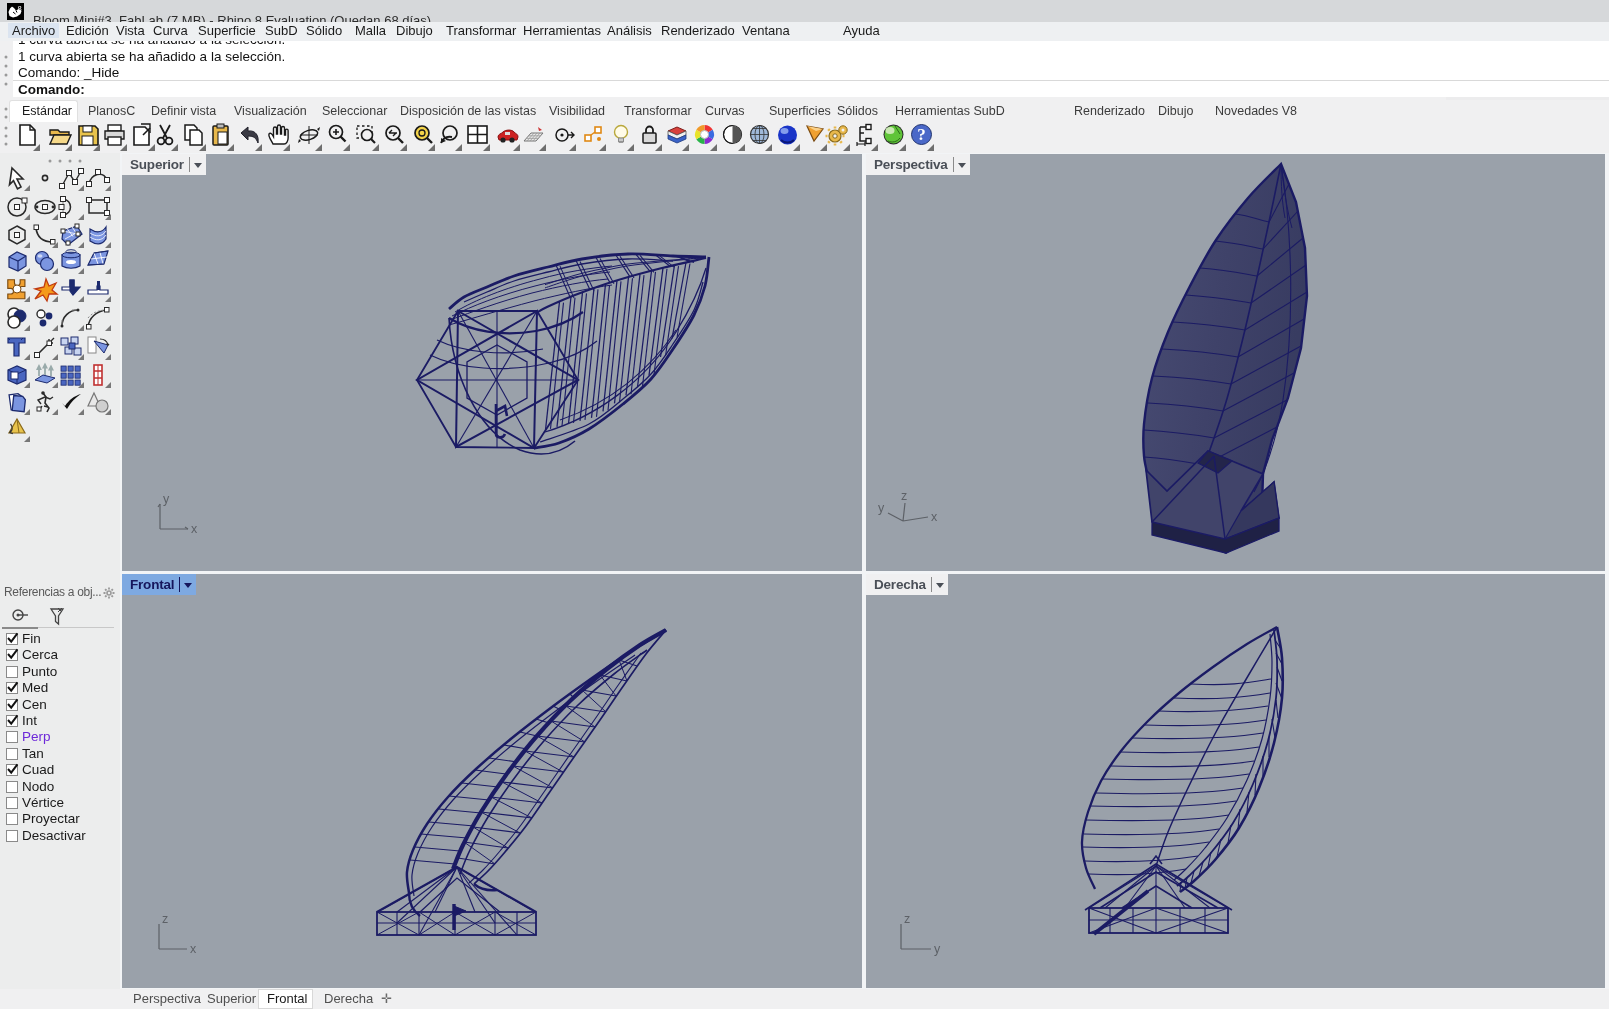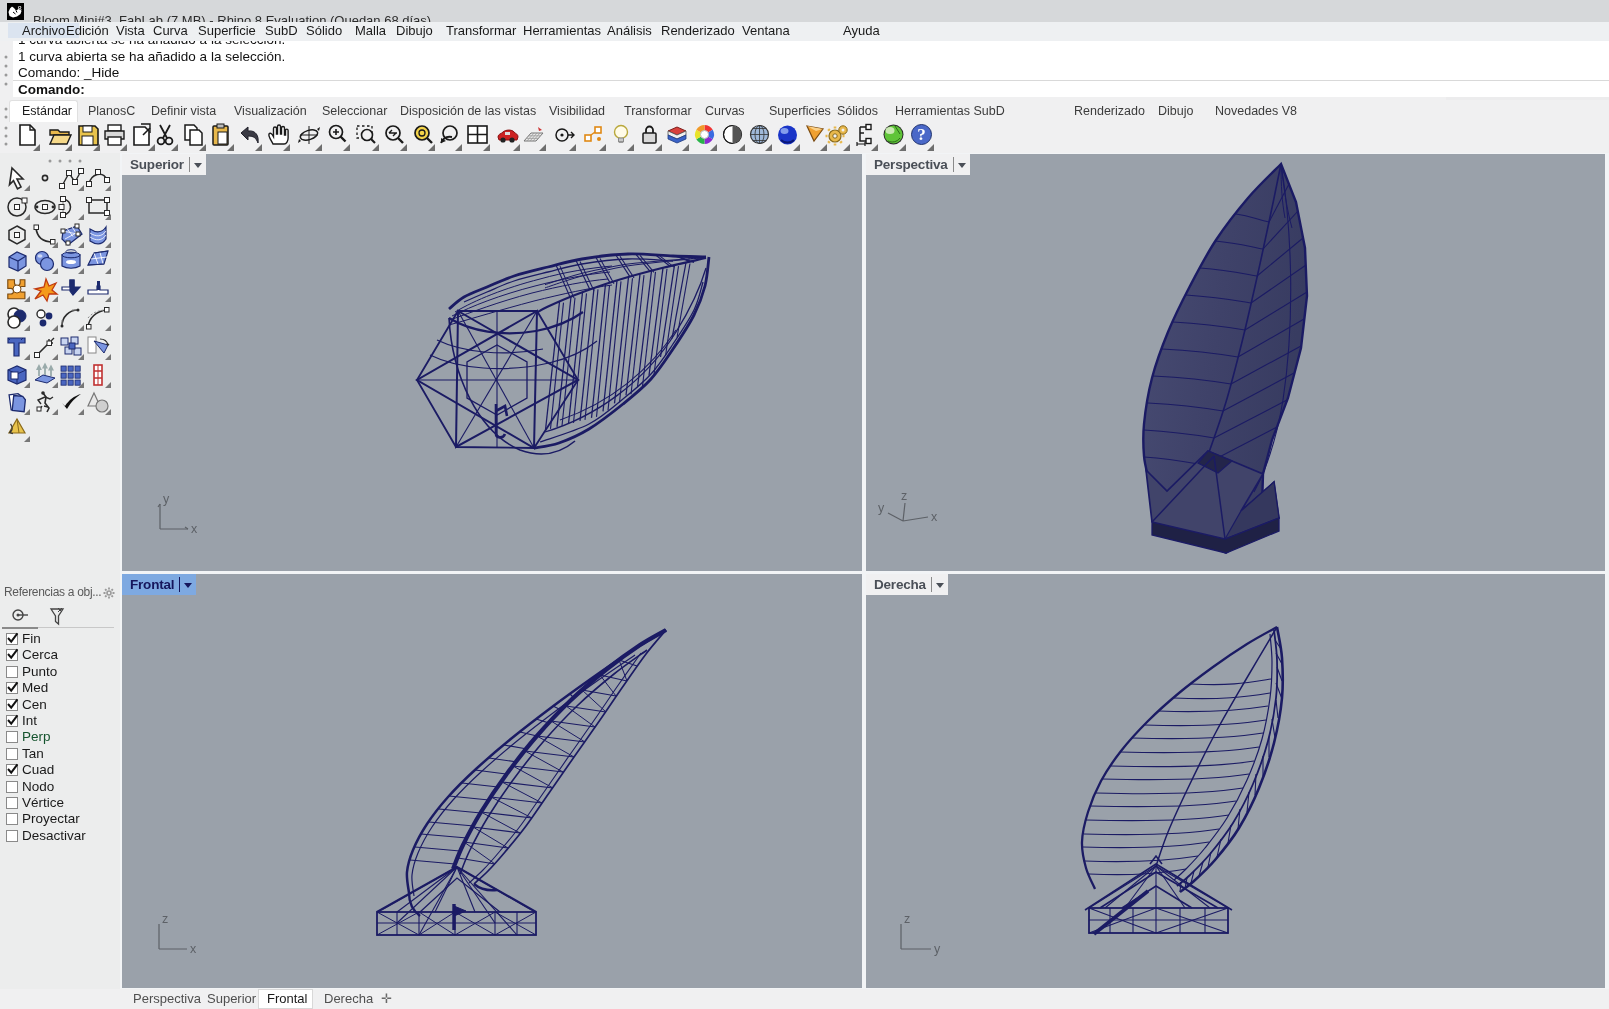--- a/index.html
+++ b/index.html
@@ -31,21 +31,21 @@
 <div class="abs" id="titlebar">
   <svg style="left:7px; top:3px;" width="17" height="17">
     <rect x="0" y="0" width="17" height="17" fill="#000"></rect>
     <path d="M1.5,9 L3,5.5 L5,3.5 L7,5 L9,7.5 L12,6 L14.5,8 L13.5,11 L10,13.5 L6,14.5 L2.5,13 Z" fill="#fff"></path>
     <path d="M5,3.5 L4,1.5 M9,7.5 L10,9.5 M6,9 l2.5,2" stroke="#000" stroke-width="1" fill="none"></path>
     <text x="10.5" y="7.5" font-size="7.5" fill="#fff">8</text>
   </svg>
   <div class="txt">Bloom Mini#3_FabLab (7 MB) - Rhino 8 Evaluation (Quedan 68 días)</div>
 </div>
 <div class="abs" id="menubar">
-  <span style="left:8px; background:#dbe4f0; padding:0 14px;">Archivo</span>
+  <span style="left:8px; background:#dbe4f0; padding:0 4px;">Archivo</span>
   <span style="left:66px;">Edición</span>
   <span style="left:116px;">Vista</span>
   <span style="left:153px;">Curva</span>
   <span style="left:198px;">Superficie</span>
   <span style="left:265px;">SubD</span>
   <span style="left:306px;">Sólido</span>
   <span style="left:355px;">Malla</span>
   <span style="left:396px;">Dibujo</span>
   <span style="left:446px;">Transformar</span>
   <span style="left:523px;">Herramientas</span>
@@ -580,21 +580,21 @@
 <svg style="left:5px; top:119px;" width="15" height="15" viewBox="0 0 15 15">
         <path d="M3,8 l3.2,3.6 L12.4,3.4" fill="none" stroke="#111" stroke-width="2"></path>
       </svg>
 <div style="position:absolute; left:22px; top:120px; font-size:13.5px; color:#1a1a1a;">Cen</div>
 <div style="position:absolute; left:6px; top:138px; width:11.5px; height:11.5px; background:#fff; border:1px solid #8a8a8a;"></div>
 <svg style="left:5px; top:135px;" width="15" height="15" viewBox="0 0 15 15">
         <path d="M3,8 l3.2,3.6 L12.4,3.4" fill="none" stroke="#111" stroke-width="2"></path>
       </svg>
 <div style="position:absolute; left:22px; top:136px; font-size:13.5px; color:#1a1a1a;">Int</div>
 <div style="position:absolute; left:6px; top:154px; width:11.5px; height:11.5px; background:#fff; border:1px solid #8a8a8a;"></div>
-<div style="position:absolute; left:22px; top:152px; font-size:13.5px; color:#14532d;">Perp</div>
+<div style="position:absolute; left:22px; top:152px; font-size:13.5px; color:#6d28d9;">Perp</div>
 <div style="position:absolute; left:6px; top:171px; width:11.5px; height:11.5px; background:#fff; border:1px solid #8a8a8a;"></div>
 <div style="position:absolute; left:22px; top:169px; font-size:13.5px; color:#1a1a1a;">Tan</div>
 <div style="position:absolute; left:6px; top:187px; width:11.5px; height:11.5px; background:#fff; border:1px solid #8a8a8a;"></div>
 <svg style="left:5px; top:184px;" width="15" height="15" viewBox="0 0 15 15">
         <path d="M3,8 l3.2,3.6 L12.4,3.4" fill="none" stroke="#111" stroke-width="2"></path>
       </svg>
 <div style="position:absolute; left:22px; top:185px; font-size:13.5px; color:#1a1a1a;">Cuad</div>
 <div style="position:absolute; left:6px; top:204px; width:11.5px; height:11.5px; background:#fff; border:1px solid #8a8a8a;"></div>
 <div style="position:absolute; left:22px; top:202px; font-size:13.5px; color:#1a1a1a;">Nodo</div>
 <div style="position:absolute; left:6px; top:220px; width:11.5px; height:11.5px; background:#fff; border:1px solid #8a8a8a;"></div>

